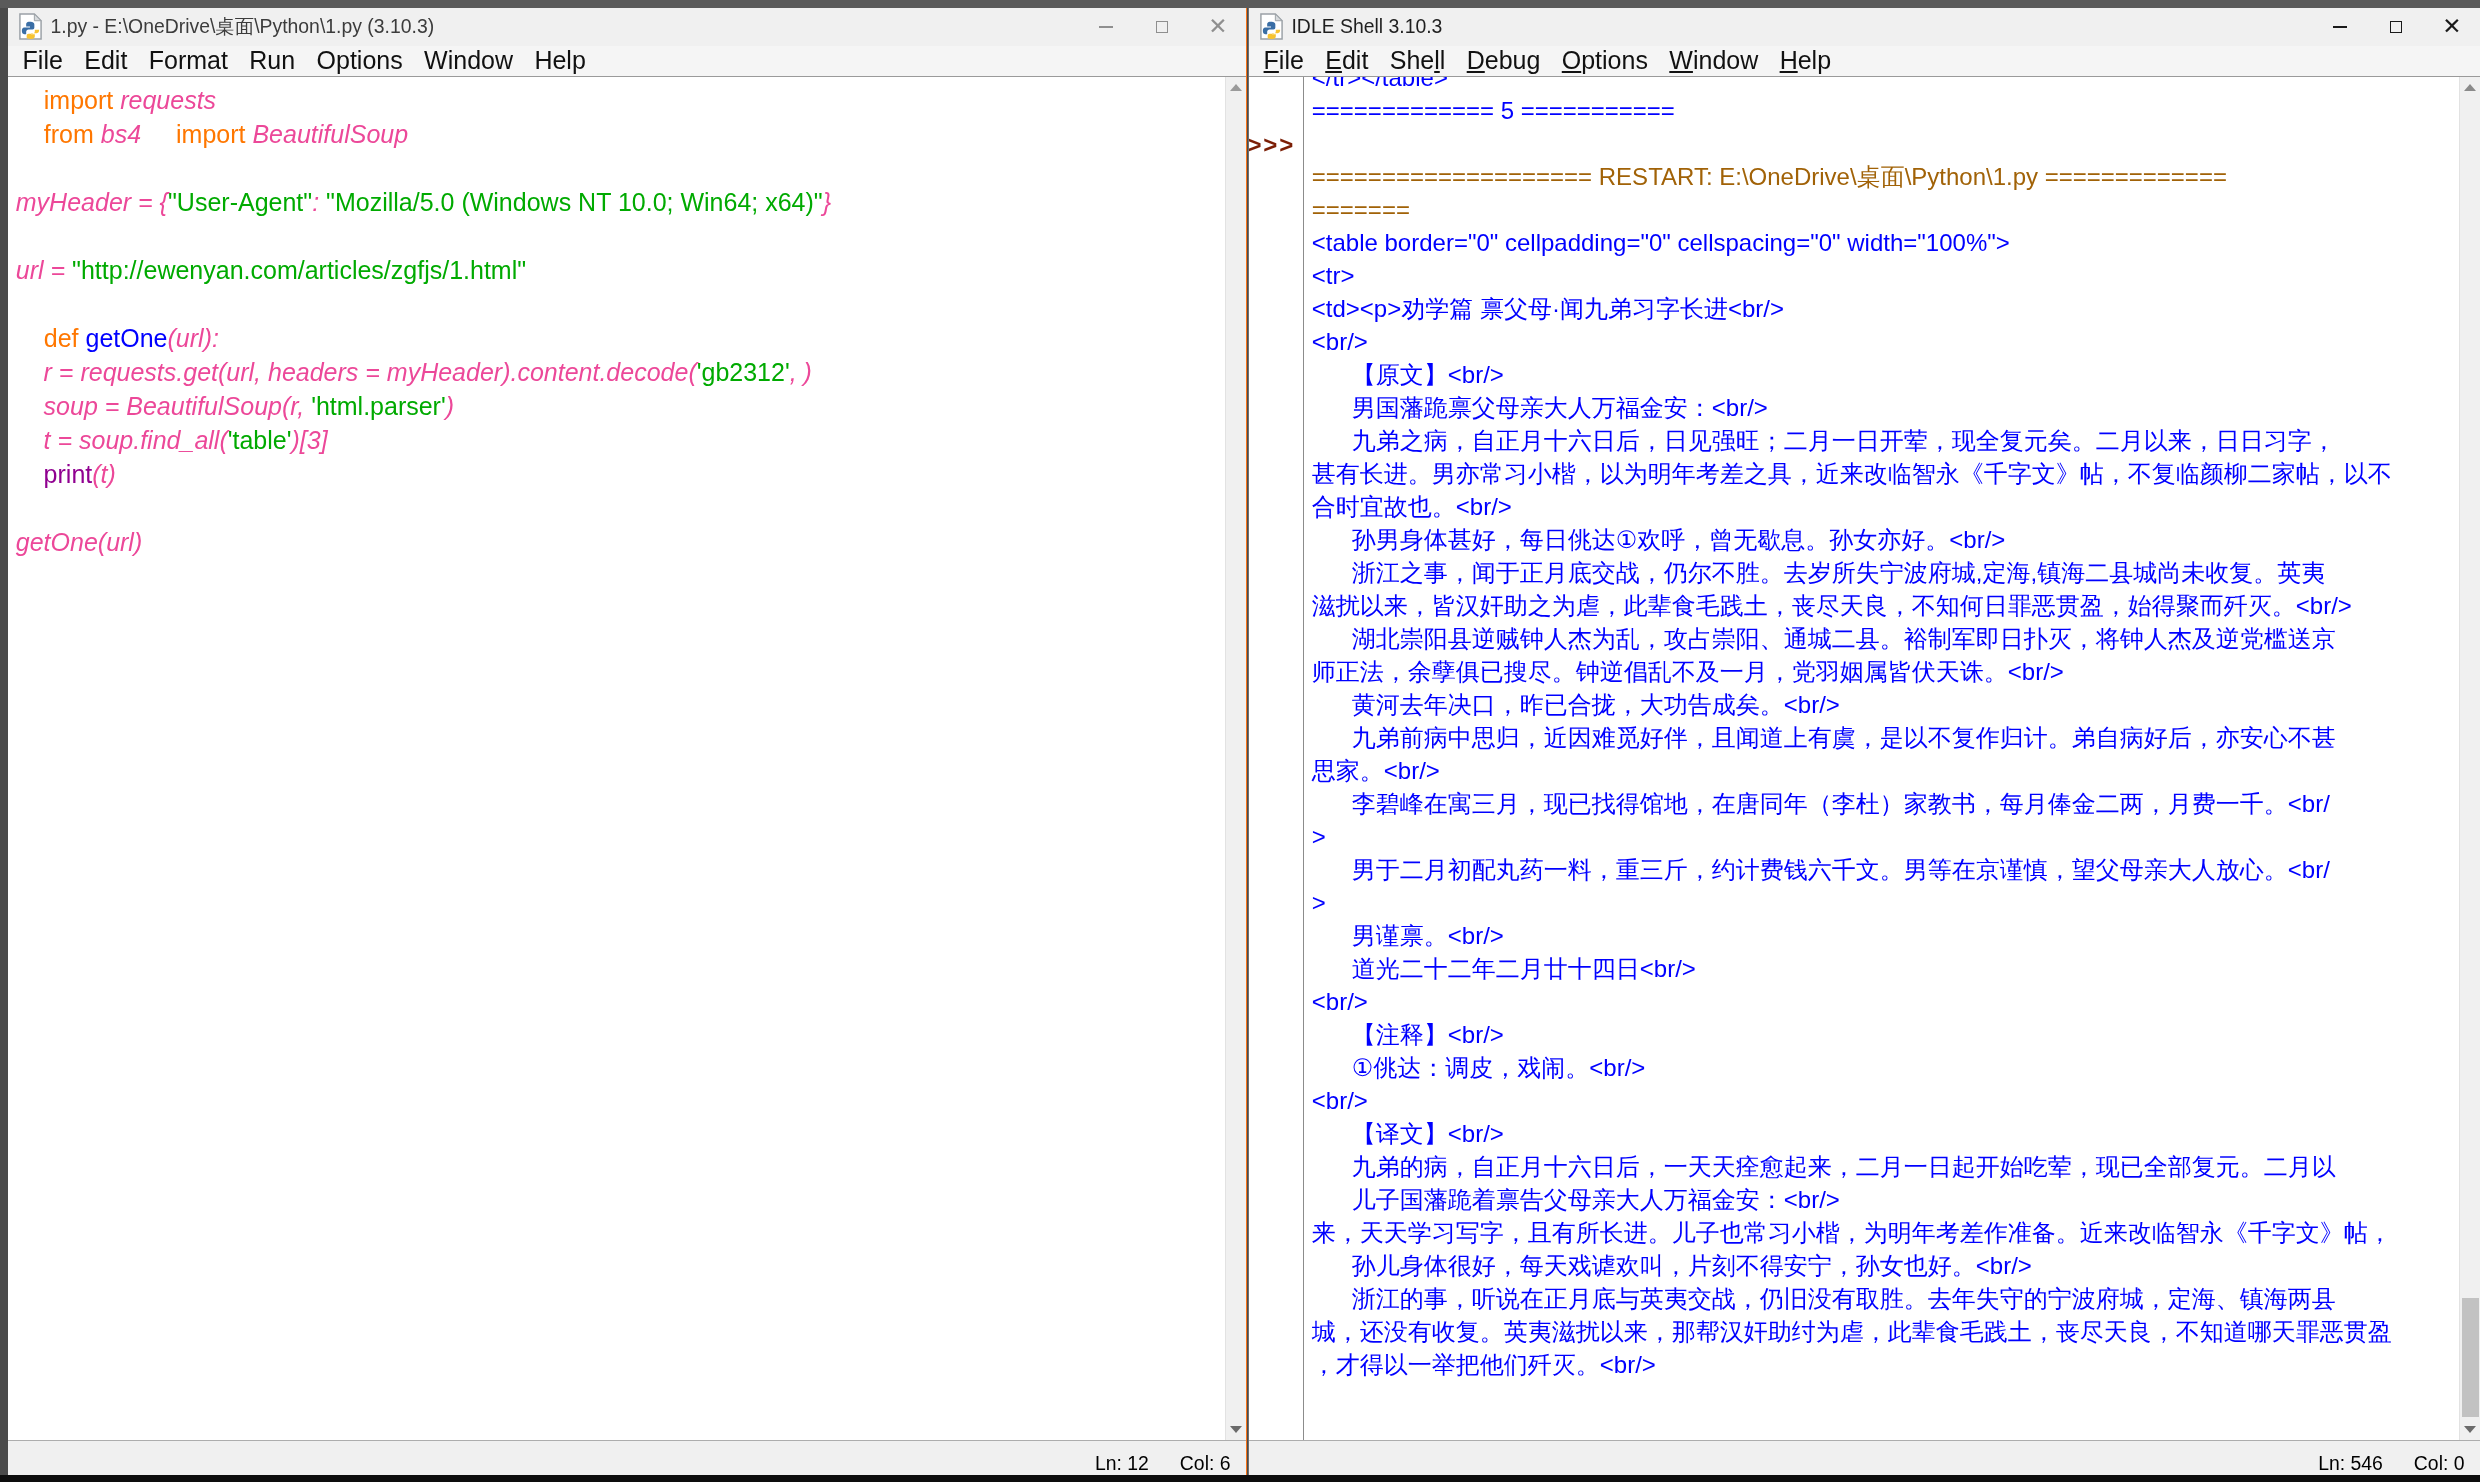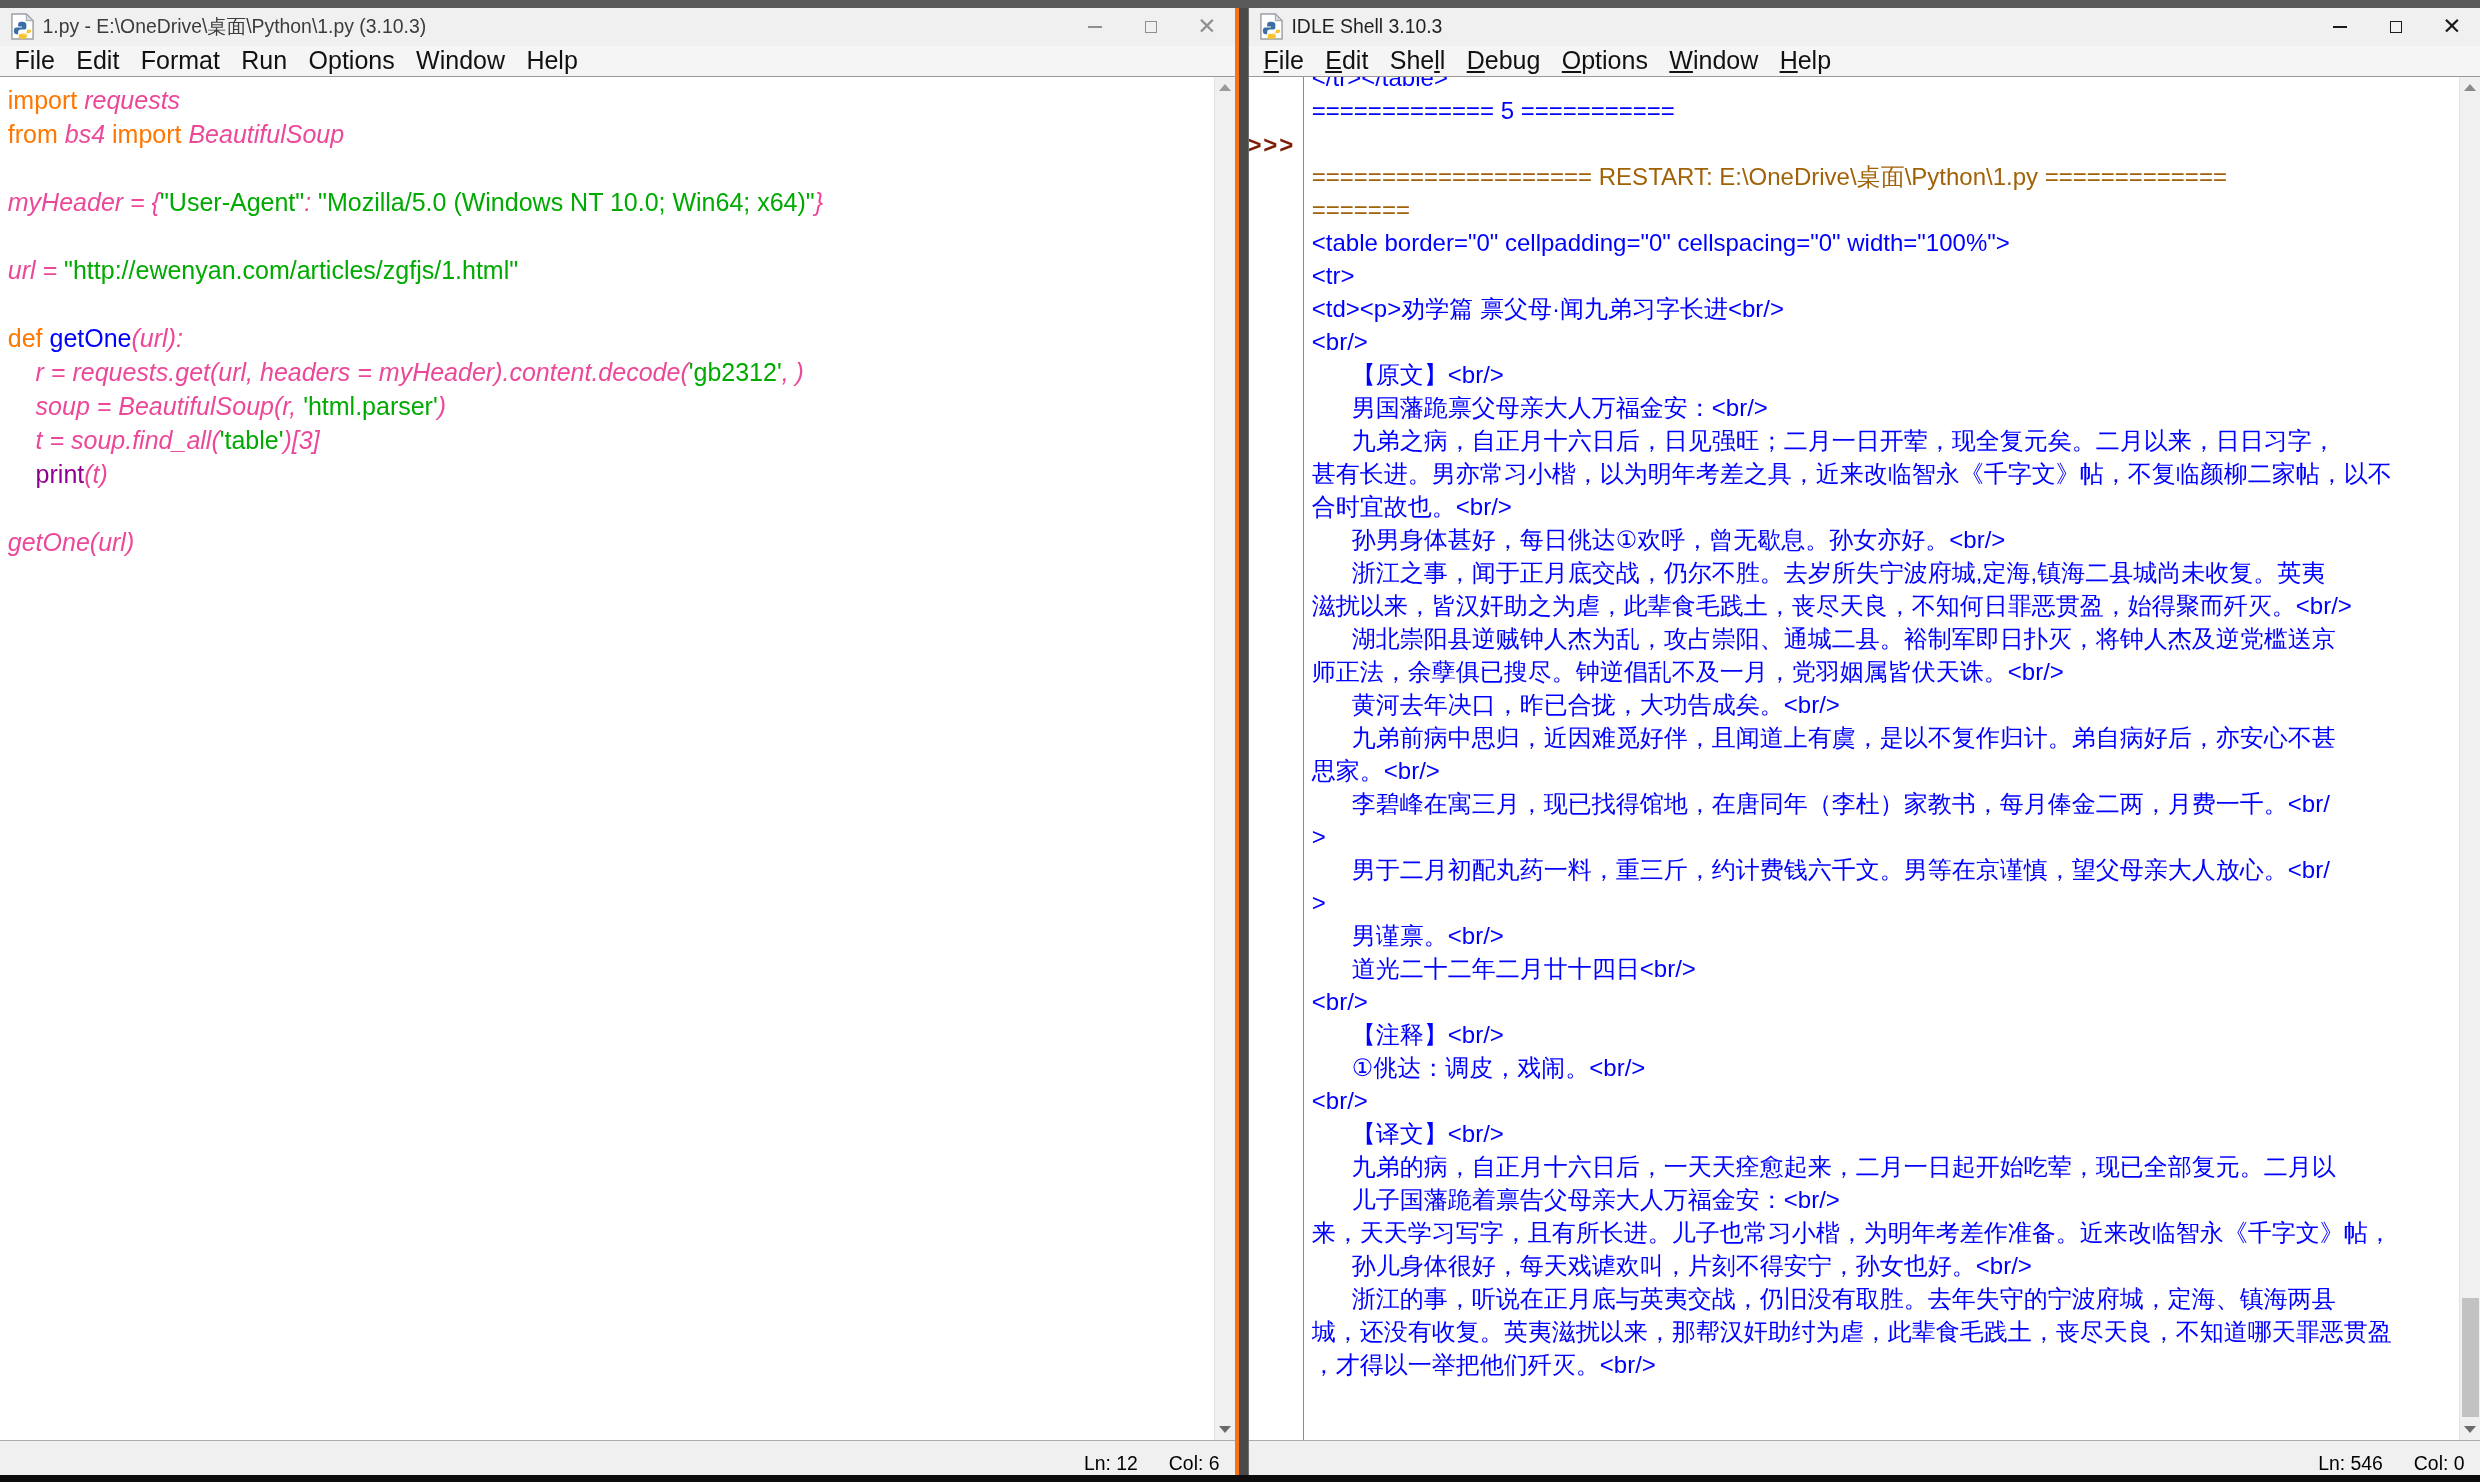--- a/index.html
+++ b/index.html
@@ -3,21 +3,21 @@
 <meta charset="utf-8">
 <style>
   * { margin:0; padding:0; box-sizing:border-box; }
   html,body { width:2480px; height:1483px; overflow:hidden; }
   body { background:#4a4a4a; font-family:"Liberation Sans","DejaVu Sans",sans-serif; position:relative; }
 
   .top-strip { position:absolute; left:0; top:0; width:2480px; height:7.8px; background:#5a5a5a; }
   .bottom-strip { position:absolute; left:0; top:1475px; width:2480px; height:7.8px; background:#0d0d0d; }
 
   .win { position:absolute; top:7.8px; height:1467px; background:#f0f0f0; display:flex; flex-direction:column; }
-  .win-left  { left:0; width:1239px; border-right:4px solid #f97316; }
+  .win-left  { left:8px; width:1239px; border-right:1px solid #f97316; }
   .win-right { left:1248px; width:1232px; border-left:1px solid #6e6e6e; }
 
   
   .titlebar { height:38px; background:#f0f0f0; display:flex; align-items:center; flex:0 0 auto; }
   .title-icon { width:25px; height:27px; margin:0 7.8px 0 9.7px; flex:0 0 auto; }
   .title-text { font-size:19.4px; color:#1f1f1f; white-space:nowrap; }
   .win-left .title-text { color:#3c3c3c; }
   .title-spacer { flex:1; }
   .cap-btn { width:56px; height:38px; display:flex; align-items:center; justify-content:center; flex:0 0 auto; }
   .glyph-min { width:13.6px; height:1.9px; background:#1a1a1a; }
@@ -31,21 +31,21 @@
   .menubar { height:30px; background:#f5f5f5; display:flex; align-items:center; padding-left:3.9px; flex:0 0 auto; }
   .menu-item { font-size:25px; color:#111; padding:1.9px 10.7px; white-space:pre; }
   .menu-item .u { text-decoration:underline; }
 
   
   .textarea { flex:1 1 auto; background:#ffffff; border-top:1px solid #9a9a9a; position:relative; overflow:hidden; display:flex; }
 
   
   .code-pane { flex:1; overflow:hidden; padding:5.8px 0 0 7.8px; }
   .cline { font-size:25px; line-height:34px; white-space:pre; color:#000; }
-  .cline .kw { color:#ff7700; }
+  .cline .kw { color:#ff7700;margin-left:28px; }
   .cline .df { color:#0000ff; }
   .cline .st { color:#00aa00; }
   .cline .bi { color:#900090; }
   .cline .p  { color:#ec4899;font-style:italic; }
 
   
   .gutter { flex:0 0 55px; background:#ffffff; border-right:1px solid #8c8c8c; position:relative; }
   .prompt-label { position:absolute; right:7.8px; font-size:24px; line-height:33px; letter-spacing:1.9px; color:#7b1e05; font-weight:bold; white-space:pre; }
   .shell-pane { flex:1; overflow:hidden; padding-left:7.8px; }
   .shell-scroll { margin-top:-15.5px; }

